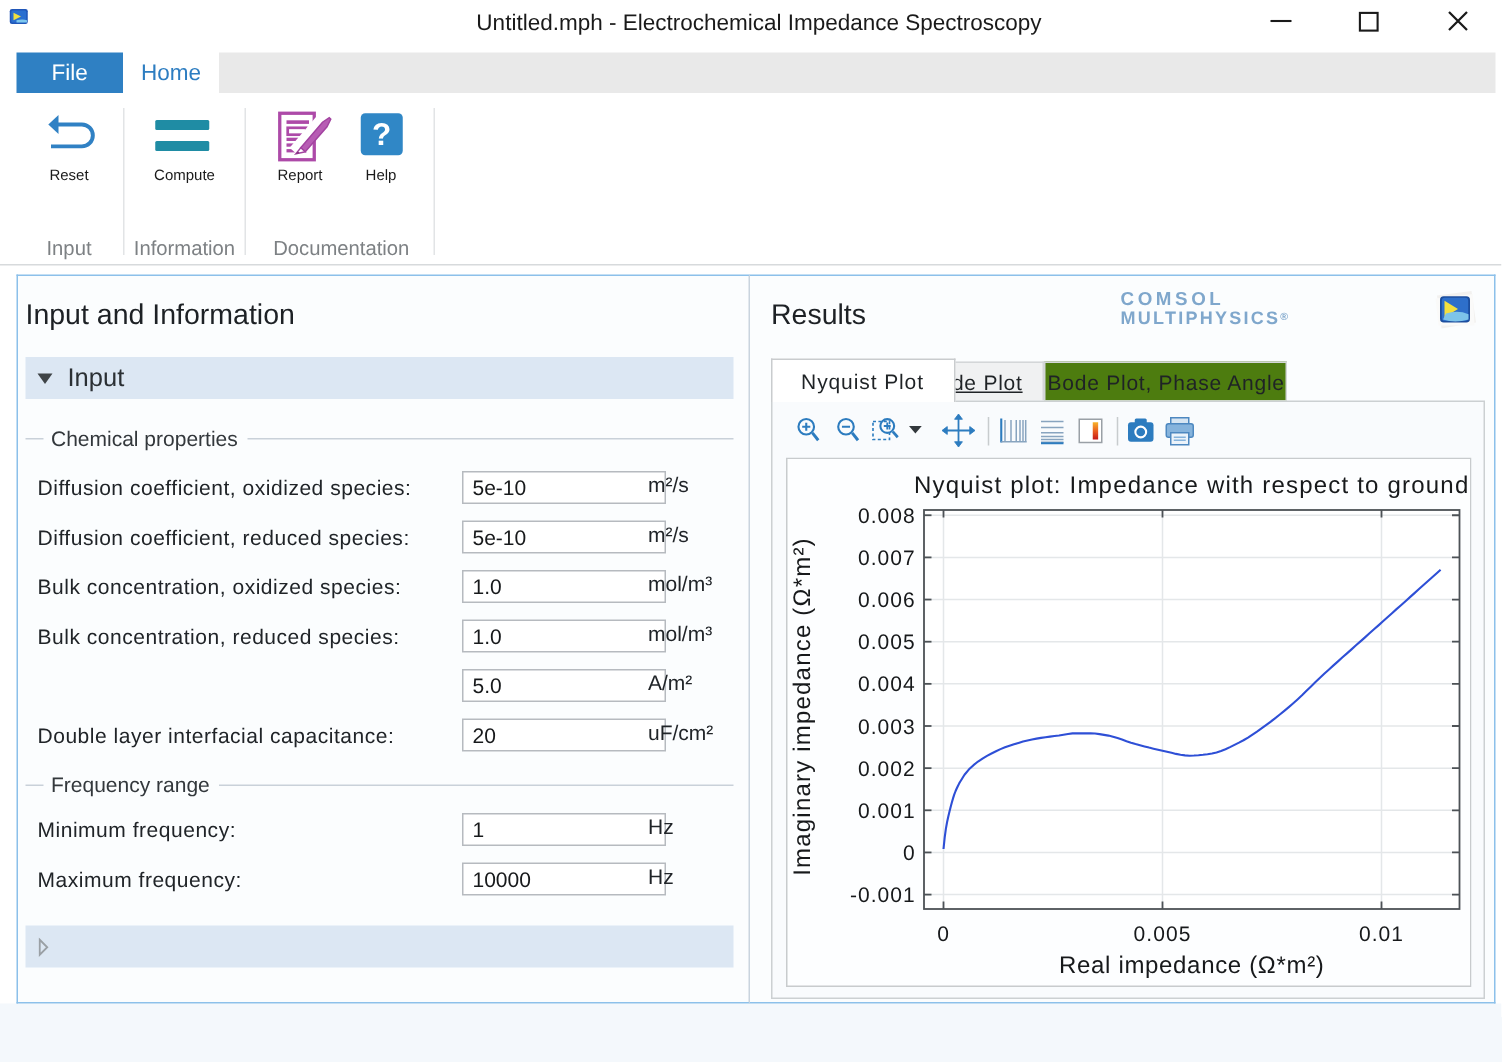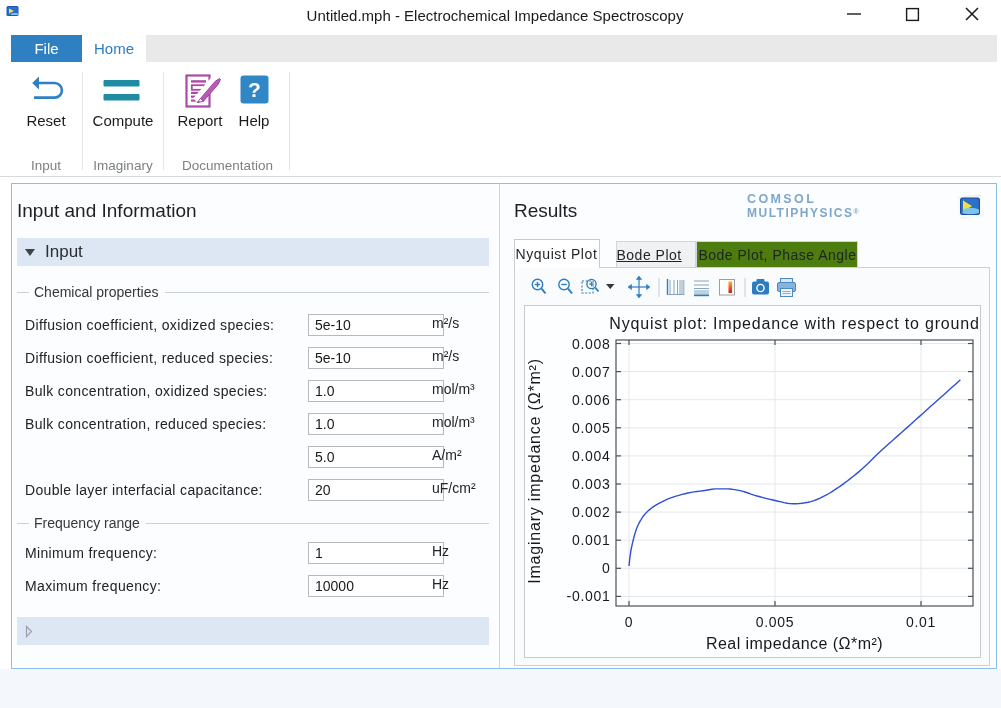--- a/index.html
+++ b/index.html
@@ -2,32 +2,32 @@
 <html><head>
 <meta charset="utf-8">
 <style>
 * { margin:0; padding:0; box-sizing:border-box; }
 html,body { width:1001px; height:708px; overflow:hidden; background:#fff;
   font-family:"Liberation Sans", sans-serif; }
 .abs { position:absolute; }
 #win { position:relative; width:1001px; height:708px; background:#fff; }
 
 #title { left:0; top:0; width:1001px; height:33px; background:#fff; }
-#titletext { left:5px; top:7px; width:980px; text-align:center; font-size:15px; color:#1a1a1a; }
+#titletext { left:16px; top:7px; width:980px; text-align:center; font-size:15px; color:#1a1a1a; }
 
 #tabstrip { left:0; top:33px; width:1001px; height:29px; background:#fff; }
 #tabgray { left:146px; top:2px; width:851px; height:27px; background:#e9e9e9; }
 #filetab { left:11px; top:2px; width:71px; height:27px; background:#2f80c3; color:#fff;
   font-size:15px; text-align:center; line-height:27px; }
 #hometab { left:82px; top:2px; width:64px; height:27px; background:#fff; color:#2d7dc1;
   font-size:15px; text-align:center; line-height:27px; }
 
 #ribbon { left:0; top:62px; width:1001px; height:115px; background:#fff; border-bottom:1px solid #d7dadc; }
 .rsep { top:10px; width:1px; height:98px; background:#e2e4e6; }
-.blabel { top:48px; font-size:15px; color:#1b1b1b; text-align:center; }
+.blabel { top:48px; font-size:10px; color:#1b1b1b; text-align:center; }
 .glabel { top:96px; font-size:13.5px; color:#7d8184; text-align:center; }
 
 #bottomstrip { left:0; top:669px; width:1001px; height:39px; background:#f4f8fc; }
 #lpanel { left:11px; top:183px; width:489px; height:486px; background:#fbfdfe;
   border:1px solid #8cc0ea; border-right:1px solid #c9d4de; }
 #rpanel { left:500px; top:183px; width:497px; height:486px; background:#fbfdfe;
   border:1px solid #8cc0ea; border-left:none; }
 .h1 { font-size:19px; color:#1d2125; }
 .secbar { background:#dce7f3; height:28px; }
 .sectext { font-size:17px; color:#2b3034; }
@@ -82,21 +82,21 @@
     <path d="M4.2,9 L11,2.6 L11,15.4 Z" fill="#3081c4"></path>
   </svg>
   <div class="abs blabel" style="left:16px;top:50px;width:60px">Reset</div>
   <div class="abs glabel" style="left:16px;width:60px">Input</div>
 
   <svg class="abs" style="left:103px;top:14px" width="38" height="26" viewBox="0 0 38 26">
     <rect x="0.5" y="4" width="36" height="6.6" rx="1" fill="#1f8ca4"></rect>
     <rect x="0.5" y="18" width="36" height="6.6" rx="1" fill="#1f8ca4"></rect>
   </svg>
   <div class="abs blabel" style="left:88px;top:50px;width:70px">Compute</div>
-  <div class="abs glabel" style="left:83px;width:80px">Imaginary</div>
+  <div class="abs glabel" style="left:83px;width:80px">Information</div>
 
   <svg class="abs" style="left:183px;top:8px" width="40" height="40" viewBox="0 0 40 40">
     <rect x="3.5" y="5.5" width="23" height="31" fill="#fff" stroke="#ad4aa8" stroke-width="2.2"></rect>
     <rect x="8" y="10.2" width="15" height="2.4" fill="#ad4aa8"></rect>
     <rect x="8.8" y="15.2" width="12.4" height="4.6" fill="none" stroke="#ad4aa8" stroke-width="1.8"></rect>
     <rect x="8" y="21.8" width="8" height="2.2" fill="#ad4aa8"></rect>
     <rect x="8" y="25.6" width="5.6" height="2.2" fill="#ad4aa8"></rect>
     <rect x="8" y="29.4" width="6.4" height="2.2" fill="#ad4aa8"></rect>
     <g>
       <path d="M13.5,31.5 L31.5,10.5" stroke="#fff" stroke-width="9"></path>
@@ -174,21 +174,21 @@
     <path d="M3,4 L26,1 L29,22 L6,26 Z" fill="#f2f1ef"></path>
     <path d="M2,6 L27,3 L28,24 L4,24 Z" fill="#fafaf9"></path>
     <rect x="5" y="4.5" width="20" height="17.5" rx="2.5" fill="#1c4e9e"></rect>
     <rect x="6.2" y="5.5" width="17.6" height="15.5" rx="2" fill="#2e6fca"></rect>
     <path d="M8,7.5 L17,13 L8,18.5 Z" fill="#f3df3e"></path>
     <path d="M9,16 Q17,13.5 24,16.5 L24,20 Q15,22.5 7,20 Z" fill="#7dc4ea"></path>
   </svg>
 
   <div class="abs" style="left:115.5px;top:57px;width:80px;height:26px;background:#f0f1f2;border:1px solid #d3d6d8;border-bottom:none;font-size:14px;color:#1f2326;text-align:left;line-height:26px;letter-spacing:0.5px;text-decoration:underline;">Bode Plot</div>
   <div class="abs" style="left:195.5px;top:57px;width:162px;height:26px;background:#4d7c0f;border:1px solid #d3d6d8;border-bottom:none;font-size:14px;color:#1f2326;text-align:right;line-height:26px;letter-spacing:0.5px;">Bode Plot, Phase Angle</div>
-  <div class="abs" style="left:13.5px;top:55px;width:86px;height:29px;background:#fff;border:1px solid #c9ccce;border-bottom:none;font-size:14px;color:#1f2326;text-align:center;line-height:28px;letter-spacing:0.6px;z-index:3;">Nyquist Plot</div>
+  <div class="abs" style="left:13.5px;top:55px;width:123px;height:29px;background:#fff;border:1px solid #c9ccce;border-bottom:none;font-size:14px;color:#1f2326;text-align:center;line-height:28px;letter-spacing:0.6px;z-index:3;">Nyquist Plot</div>
 
   <div class="abs" style="left:14px;top:83px;width:476px;height:399px;background:#f9fbfd;border:1px solid #ccd0d2;"></div>
 </div>
 
 <svg class="abs" style="left:524px;top:274px" width="280" height="27" viewBox="0 0 280 27">
 
   <g stroke="#2d7cbf" fill="none" stroke-width="1.4">
     <circle cx="13.5" cy="10.5" r="5.2"></circle>
         <line x1="17.6" y1="14.6" x2="21.5" y2="19.5" stroke-width="2"></line>
     <line x1="10.8" y1="10.5" x2="16.2" y2="10.5"></line>

